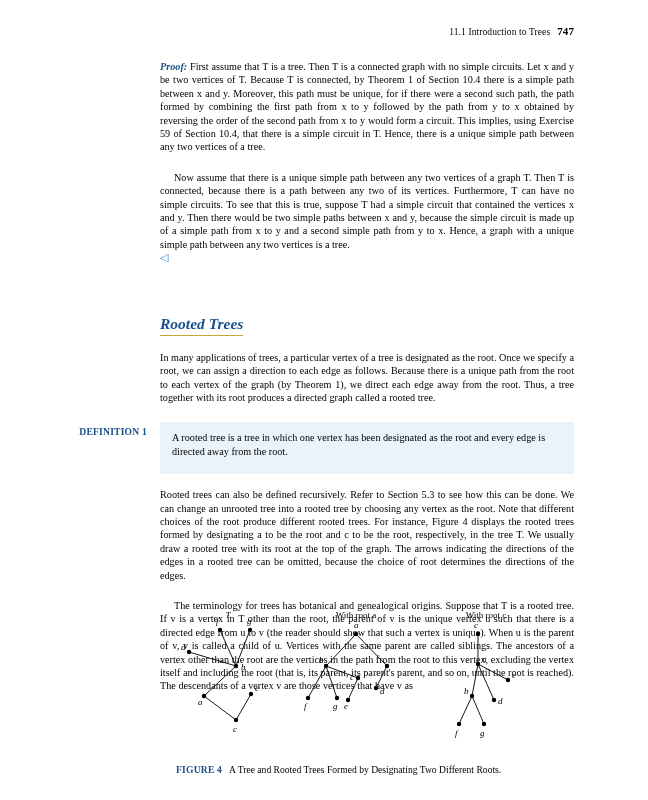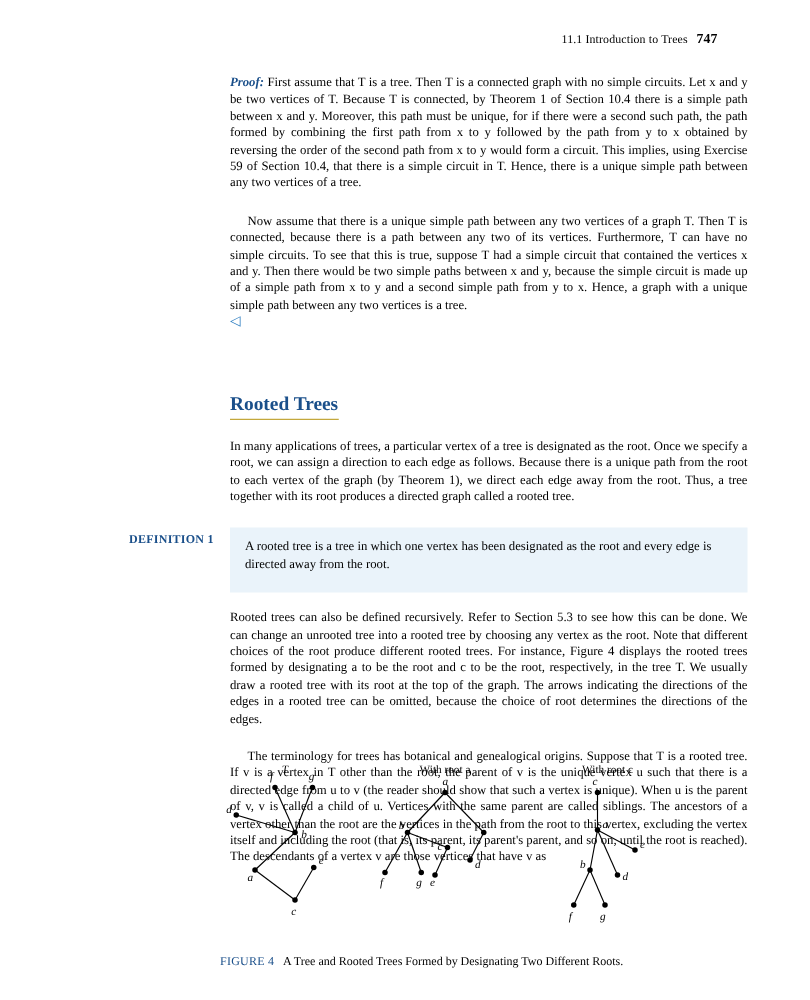--- a/index.html
+++ b/index.html
@@ -36,21 +36,21 @@
   .header .chaptitle {
     font-family: "Liberation Serif", serif;
   }
   .header .pageno {
     font-weight: bold;
     font-size: 11px;
     margin-left: 7px;
   }
   .content {
     position: absolute;
-    left: 184px;
+    left: 160px;
     top: 60px;
     width: 414px;
   }
   p.body {
     font-size: 10.2px;
     line-height: 13.4px;
     text-align: justify;
     margin: 0 0 0 0;
     text-indent: 0;
   }
@@ -73,20 +73,21 @@
   }
   h2.section {
     color: #1a4f8a;
     font-size: 15.5px;
     font-weight: bold;
     margin: 26px 0 3px 0;
     display: inline-block;
     border-bottom: 1.6px solid #c4a83c;
     padding-bottom: 2px;
     font-family: "Liberation Serif", serif;
+    font-style: italic;
   }
   .section-wrap { margin-top: 24px; margin-bottom: 12px; }
   .def-block {
     position: relative;
     margin-top: 18px;
     margin-bottom: 14px;
   }
   .def-label {
     position: absolute;
     left: -123px;
@@ -112,21 +113,21 @@
     height: 140px;
   }
   .fig-caption {
     position: absolute;
     left: 176px;
     top: 764px;
     font-size: 9.6px;
   }
   .fig-caption .figlabel {
     color: #1a4f8a;
-    font-weight: normal;
+    font-weight: bold;
     letter-spacing: .2px;
   }
   .fig-caption .figtext {
     font-weight: normal;
     margin-left: 7px;
   }
   svg text {
     font-family: "Liberation Serif", serif;
     font-style: italic;
     font-size: 9px;

